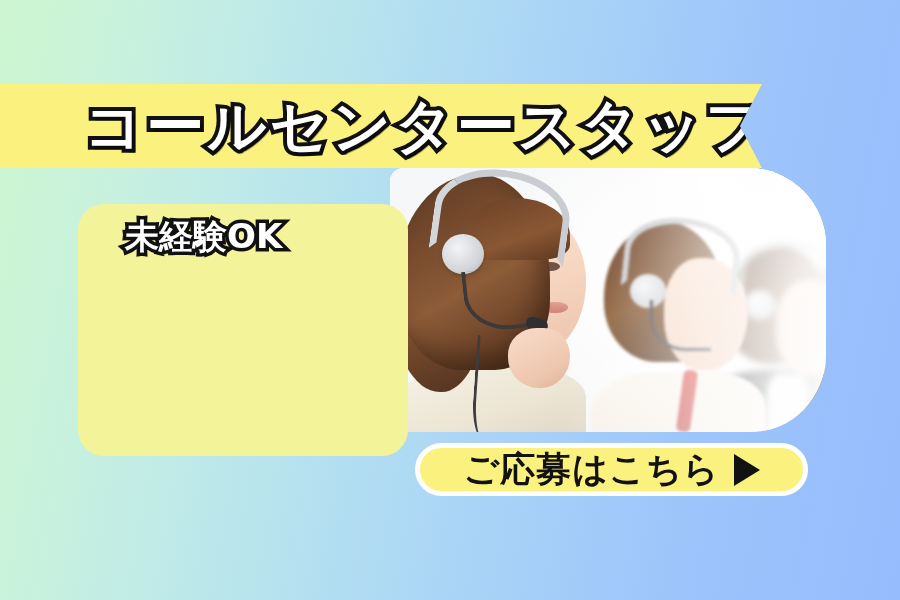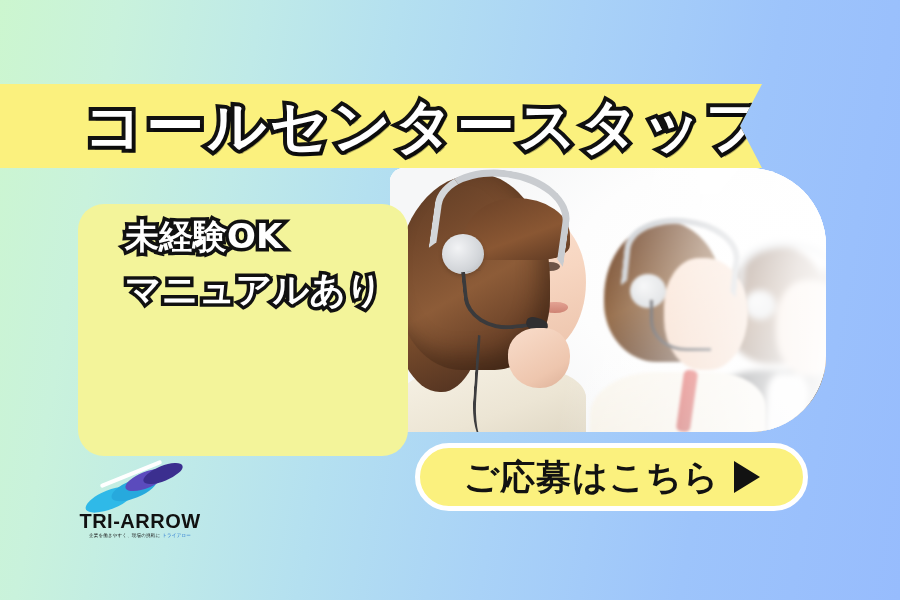--- a/index.html
+++ b/index.html
@@ -227,21 +227,21 @@
     paint-order:stroke fill;
     white-space:nowrap;
   }
   .feature-line.f1{font-size:34px;}
   .feature-line.f2{font-size:36px;}
   .feature-line.f3{font-size:36px;}
   .feature-line.f4{font-size:36px;}
 
   
   #cta-button{
-    position:absolute;left:415px;top:443px;width:393px;height:68px;
+    position:absolute;left:415px;top:443px;width:393px;height:53px;
     background:#fbf17e;border:5px solid #ffffff;border-radius:36px;
     display:flex;align-items:center;justify-content:center;gap:10px;
     box-sizing:border-box;cursor:pointer;
   }
   #cta-label{
     font-size:35px;font-weight:700;color:#121212;letter-spacing:1px;white-space:nowrap;
   }
   #cta-arrow{
     width:0;height:0;border-left:26px solid #121212;
     border-top:16px solid transparent;border-bottom:16px solid transparent;
@@ -324,36 +324,21 @@
   </div>
 
   <div id="ribbon-shadow"></div>
   <div id="headline-ribbon">
     <div id="headline-text">コールセンタースタッフ</div>
   </div>
 
   <div id="feature-card"></div>
   <div id="feature-list">
     <div class="feature-line f1">未経験OK</div>
-    <div class="feature-line f2">マニュアルあり</div>
   </div>
 
   <div id="cta-button">
     <span id="cta-label">ご応募はこちら</span>
     <span id="cta-arrow"></span>
   </div>
 
-  <div id="logo">
-    <div class="logo-mark">
-      <span class="arrow-ell ae1"></span>
-      <span class="arrow-ell ae2"></span>
-      <span class="arrow-ell ae3"></span>
-      <span class="arrow-ell ae4"></span>
-      <span class="arrow-ell ae-slash"></span>
-    </div>
-    <div id="logo-wordmark">TRI-ARROW</div>
-    <div id="logo-tagline">
-      <span class="tg-jp">企業を働きやすく、現場の挑戦に</span>
-      <span class="tg-blue">トライアロー</span>
-    </div>
-  </div>
 
 </div>
 
 </body></html>

